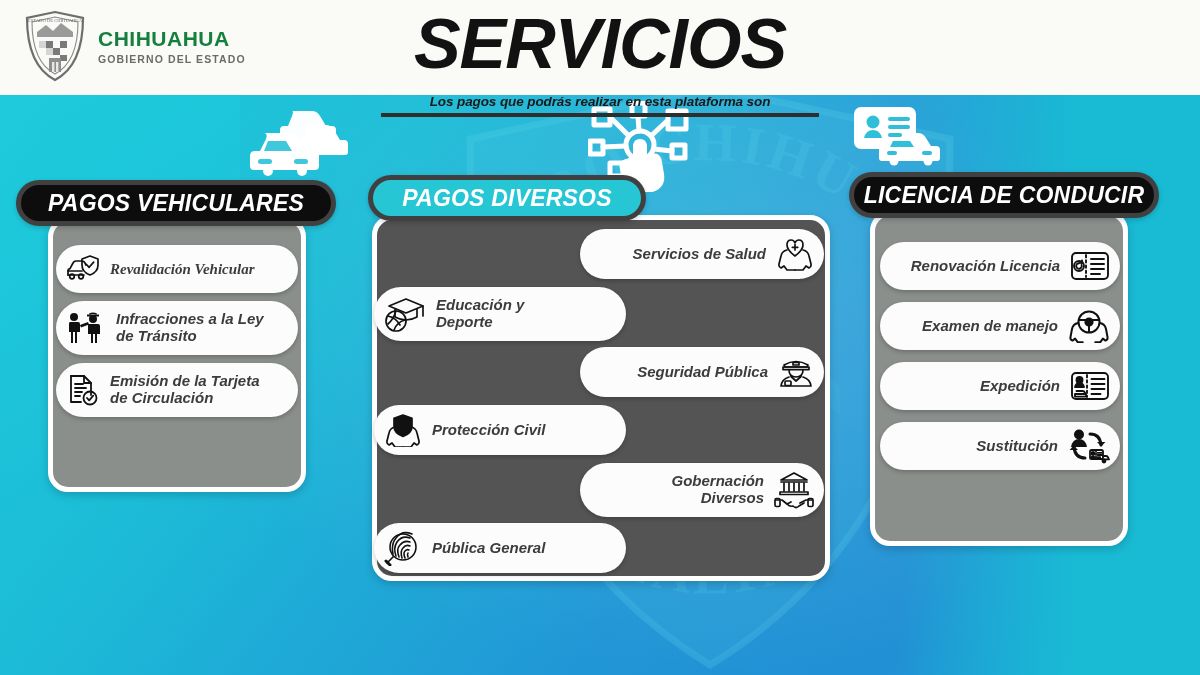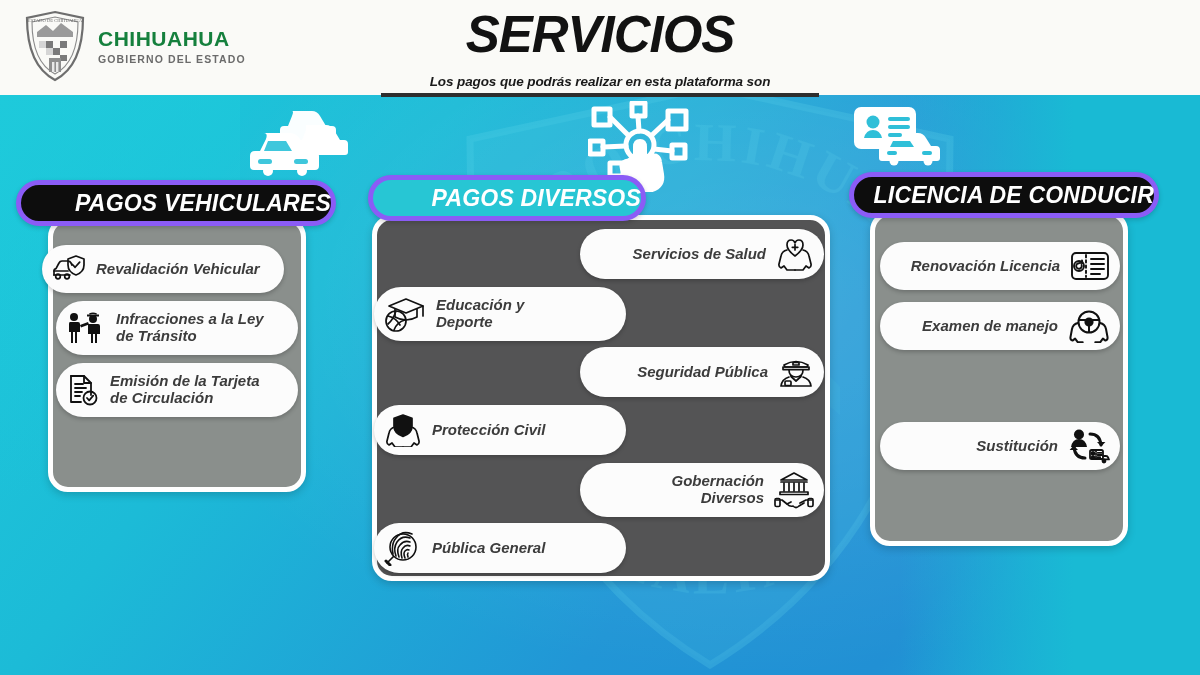--- a/index.html
+++ b/index.html
@@ -29,21 +29,21 @@
   }
   .brand-sub {
     font-size: 10.5px; font-weight: 600; letter-spacing: 1.1px;
     color: #6B6B6B; margin-top: 2px;
   }
   .title-block {
     position: absolute; left: 0; right: 0; top: 8px;
     display: flex; flex-direction: column; align-items: center;
   }
   .main-title {
-    font-size: 51px; font-weight: 800; font-style: italic;
+    font-size: 70px; font-weight: 800; font-style: italic;
     letter-spacing: -1px; color: #121212; line-height: 1.05;
   }
   .sub-title {
     font-size: 13.5px; font-weight: 700; font-style: italic;
     color: #1A1A1A; margin-top: 12px; letter-spacing: -0.1px;
   }
   .title-rule {
     width: 438px; height: 4px; background: #2E2E2E; margin-top: 4px;
   }
 
@@ -81,22 +81,22 @@
   .board {
     position: absolute; left: 0; top: 95px;
     width: 1200px; height: 580px; z-index: 10;
   }
 
   .column { position: absolute; }
   
   .col-header {
     position: absolute; z-index: 6;
     border-radius: 999px;
-    border: 5px solid #8b5cf6;
-    display: flex; align-items: center; justify-content: flex-end;
+    border: 5px solid #404040;
+    display: flex; align-items: center; justify-content: center;
     box-shadow: 0 2px 5px rgba(0,0,0,0.18);
   }
   .col-header-label {
     font-size: 23px; font-weight: 800; font-style: italic;
     color: #FFFFFF; letter-spacing: 0.2px; white-space: nowrap;
   }
   .col-header.dark { background: #0D0D0D; }
   .col-header.teal { background: #27C6D4; }
 
   
@@ -204,21 +204,21 @@
         <rect x="66" y="56" width="14" height="5" rx="2.5"></rect>
       </g>
     </svg>
 
     <div class="col-header dark" style="left:2px; top:85px; width:320px; height:46px;">
       <span class="col-header-label">PAGOS VEHICULARES</span>
     </div>
 
     <div class="panel light" style="left:34px; top:122px; width:258px; height:275px;"></div>
 
-    <div class="card icon-left" style="left:28px; top:150px; width:242px; height:48px;">
+    <div class="card icon-left" style="left:42px; top:150px; width:242px; height:48px;font-family:Liberation Serif, serif;">
       <span class="ico">
         <svg width="34" height="30" viewBox="0 0 34 30">
           <g fill="none" stroke="#111" stroke-width="1.7" stroke-linecap="round" stroke-linejoin="round">
             <path d="M2 21 v-4 q0-2 2-2.4 l3-5.6 q1-2 3-2 h6 q2 0 3 2 l1 2"></path>
             <path d="M2 17 h14"></path>
             <path d="M2 21 h16"></path>
             <circle cx="6" cy="22.5" r="2.3"></circle>
               <circle cx="15" cy="22.5" r="2.3"></circle>
             <path d="M24 2 l8 3 v6 q0 7-8 10 q-8-3-8-10 V5 Z"></path>
             <path d="M20.5 10.5 l2.6 2.8 l4.6-5.2"></path>
@@ -439,20 +439,35 @@
             <circle cx="21" cy="13" r="10.5" fill="none"></circle>
             <circle cx="21" cy="13" r="3.6" fill="#111"></circle>
             <path d="M11 11 h6.5 M24.5 11 h6.5 M21 16.6 v6.4"></path>
             <path d="M10 14 q-5 1-6 6 l-1.5 8 q-0.5 3 2 3.6 l2.6-2 l2.6 3.6 h5"></path>
             <path d="M32 14 q5 1 6 6 l1.5 8 q0.5 3-2 3.6 l-2.6-2 l-2.6 3.6 h-5"></path>
           </g>
         </svg>
       </span>
     </div>
 
+    <div class="card icon-right" style="left:32px; top:267px; width:240px; height:48px;">
+      <span class="card-label">Expedición</span>
+      <span class="ico">
+        <svg width="40" height="32" viewBox="0 0 40 32">
+          <g fill="none" stroke="#111" stroke-width="1.9" stroke-linecap="round" stroke-linejoin="round">
+            <rect x="2" y="3" width="36" height="26" rx="4"></rect>
+            <path d="M17 5 v22" stroke-dasharray="2.4 2.8"></path>
+            <circle cx="9.5" cy="10" r="3" fill="#111"></circle>
+            <path d="M5 17 q1-4 4.5-4 q3.5 0 4.5 4 Z" fill="#111"></path>
+            <path d="M6.5 21 h6 q1.8 0 2.4 1.6 l0.6 1.6 M5 24 h11 v2.6 H5 Z"></path>
+            <path d="M21.5 9 h13 M21.5 14 h13 M21.5 19 h13 M21.5 24 h9"></path>
+          </g>
+        </svg>
+      </span>
+    </div>
 
     <div class="card icon-right" style="left:32px; top:327px; width:240px; height:48px;">
       <span class="card-label">Sustitución</span>
       <span class="ico">
         <svg width="42" height="36" viewBox="0 0 42 36">
           <g fill="#111">
             <circle cx="11" cy="6.5" r="5"></circle>
             <path d="M3 19 q1.5-8 8-8 q6.5 0 8 8 Z"></path>
           </g>
           <g fill="none" stroke="#111" stroke-width="3" stroke-linecap="round" stroke-linejoin="round">

